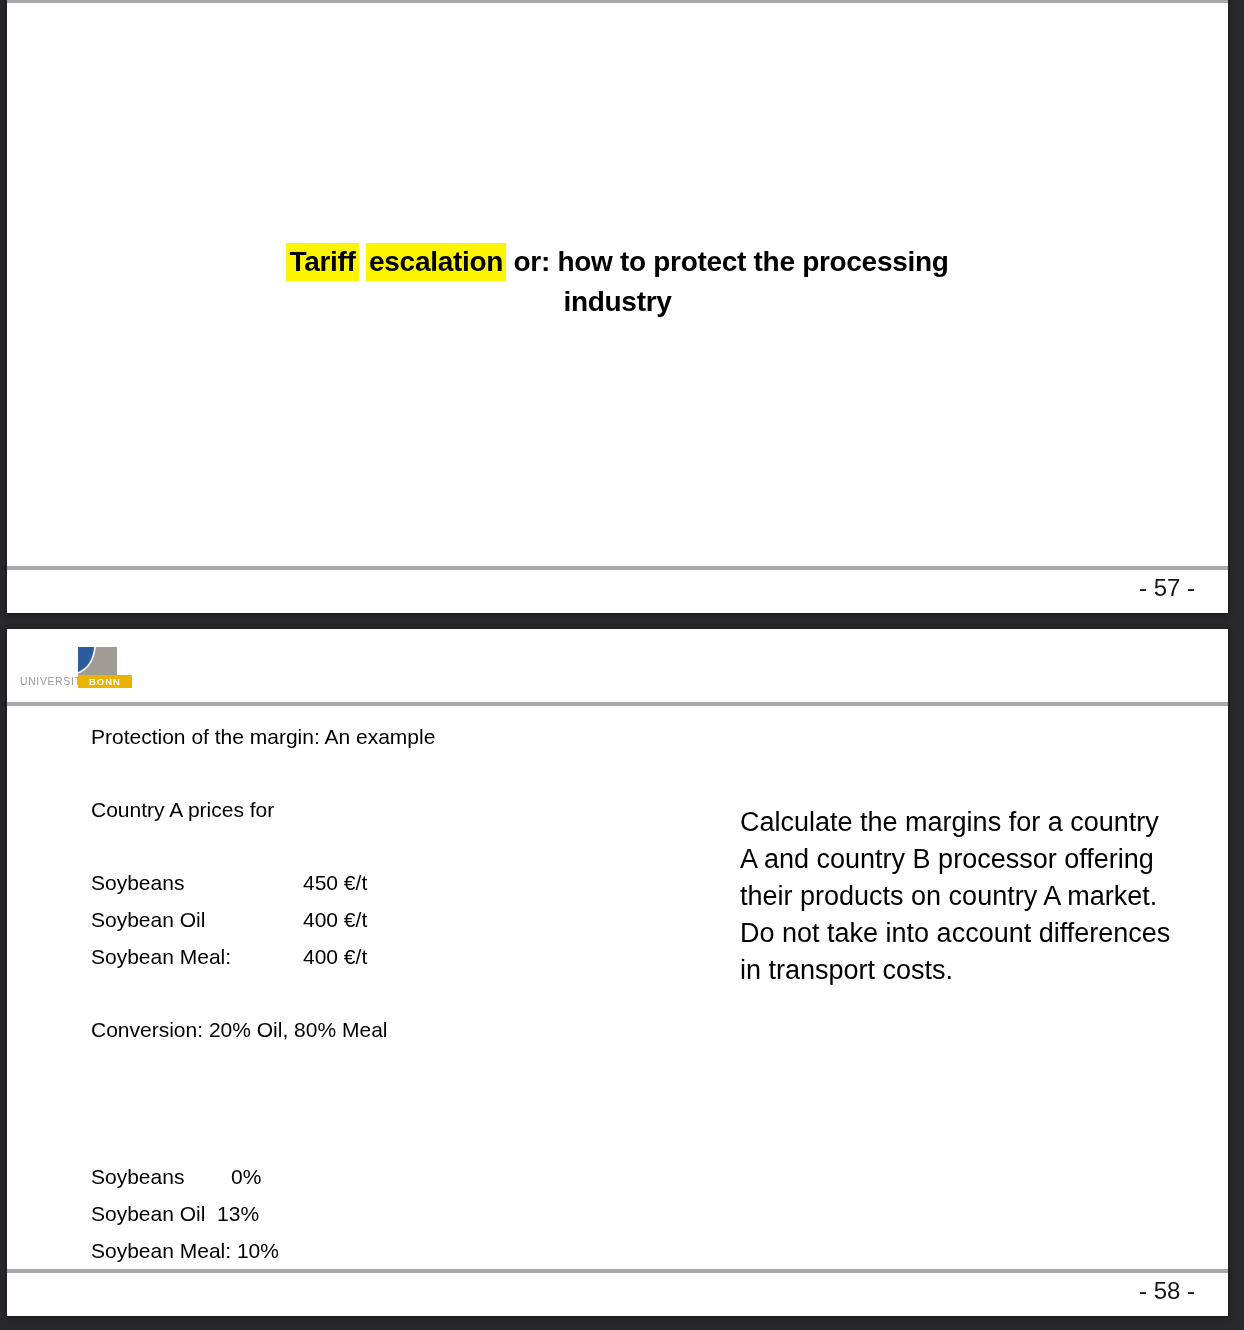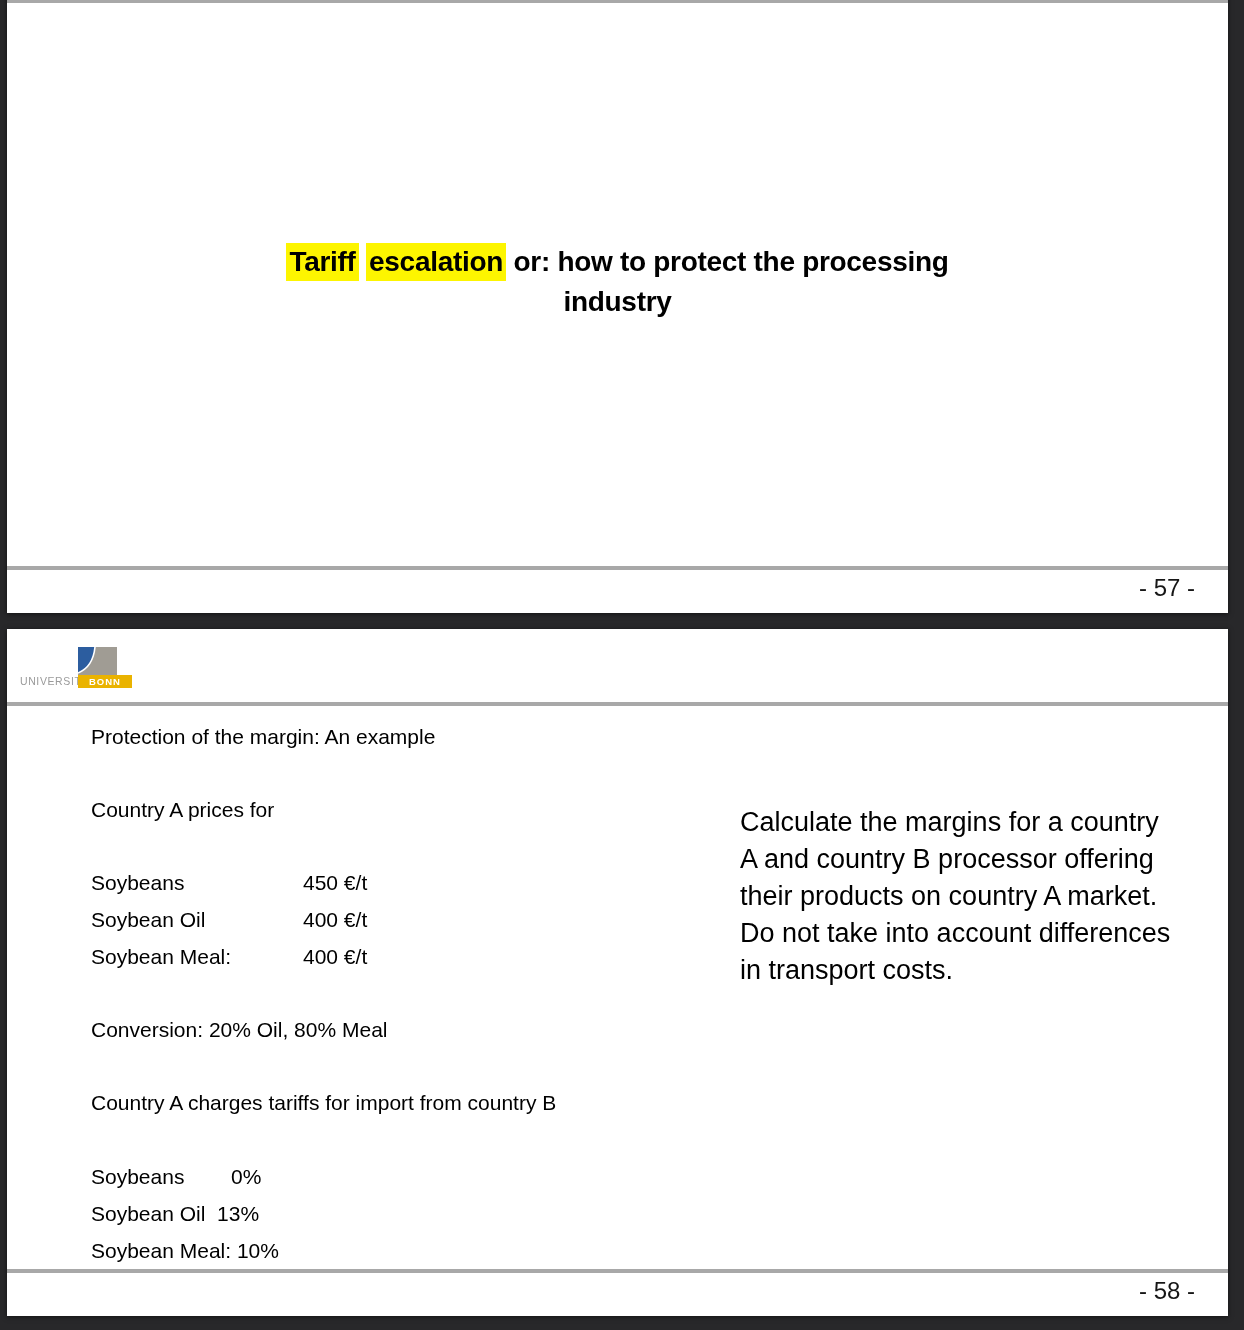--- a/index.html
+++ b/index.html
@@ -164,21 +164,20 @@
         <span>400 €/t</span>
     </div>
     <div class="price-row">
       <span class="price-label">Soybean Meal:</span>
         <span>400 €/t</span>
     </div>
   </div>
 
   <div class="body-text conversion">Conversion: 20% Oil, 80% Meal</div>
 
-  <div class="body-text tariff-heading">Country A charges tariffs for import from country B</div>
 
   <div class="body-text tariff-list">
     <div class="tariff-line">Soybeans        0%</div>
     <div class="tariff-line">Soybean Oil  13%</div>
     <div class="tariff-line">Soybean Meal: 10%</div>
   </div>
 
   <div class="note-block">
     <div>Calculate the margins for a country</div>
     <div>A and country B processor offering</div>

